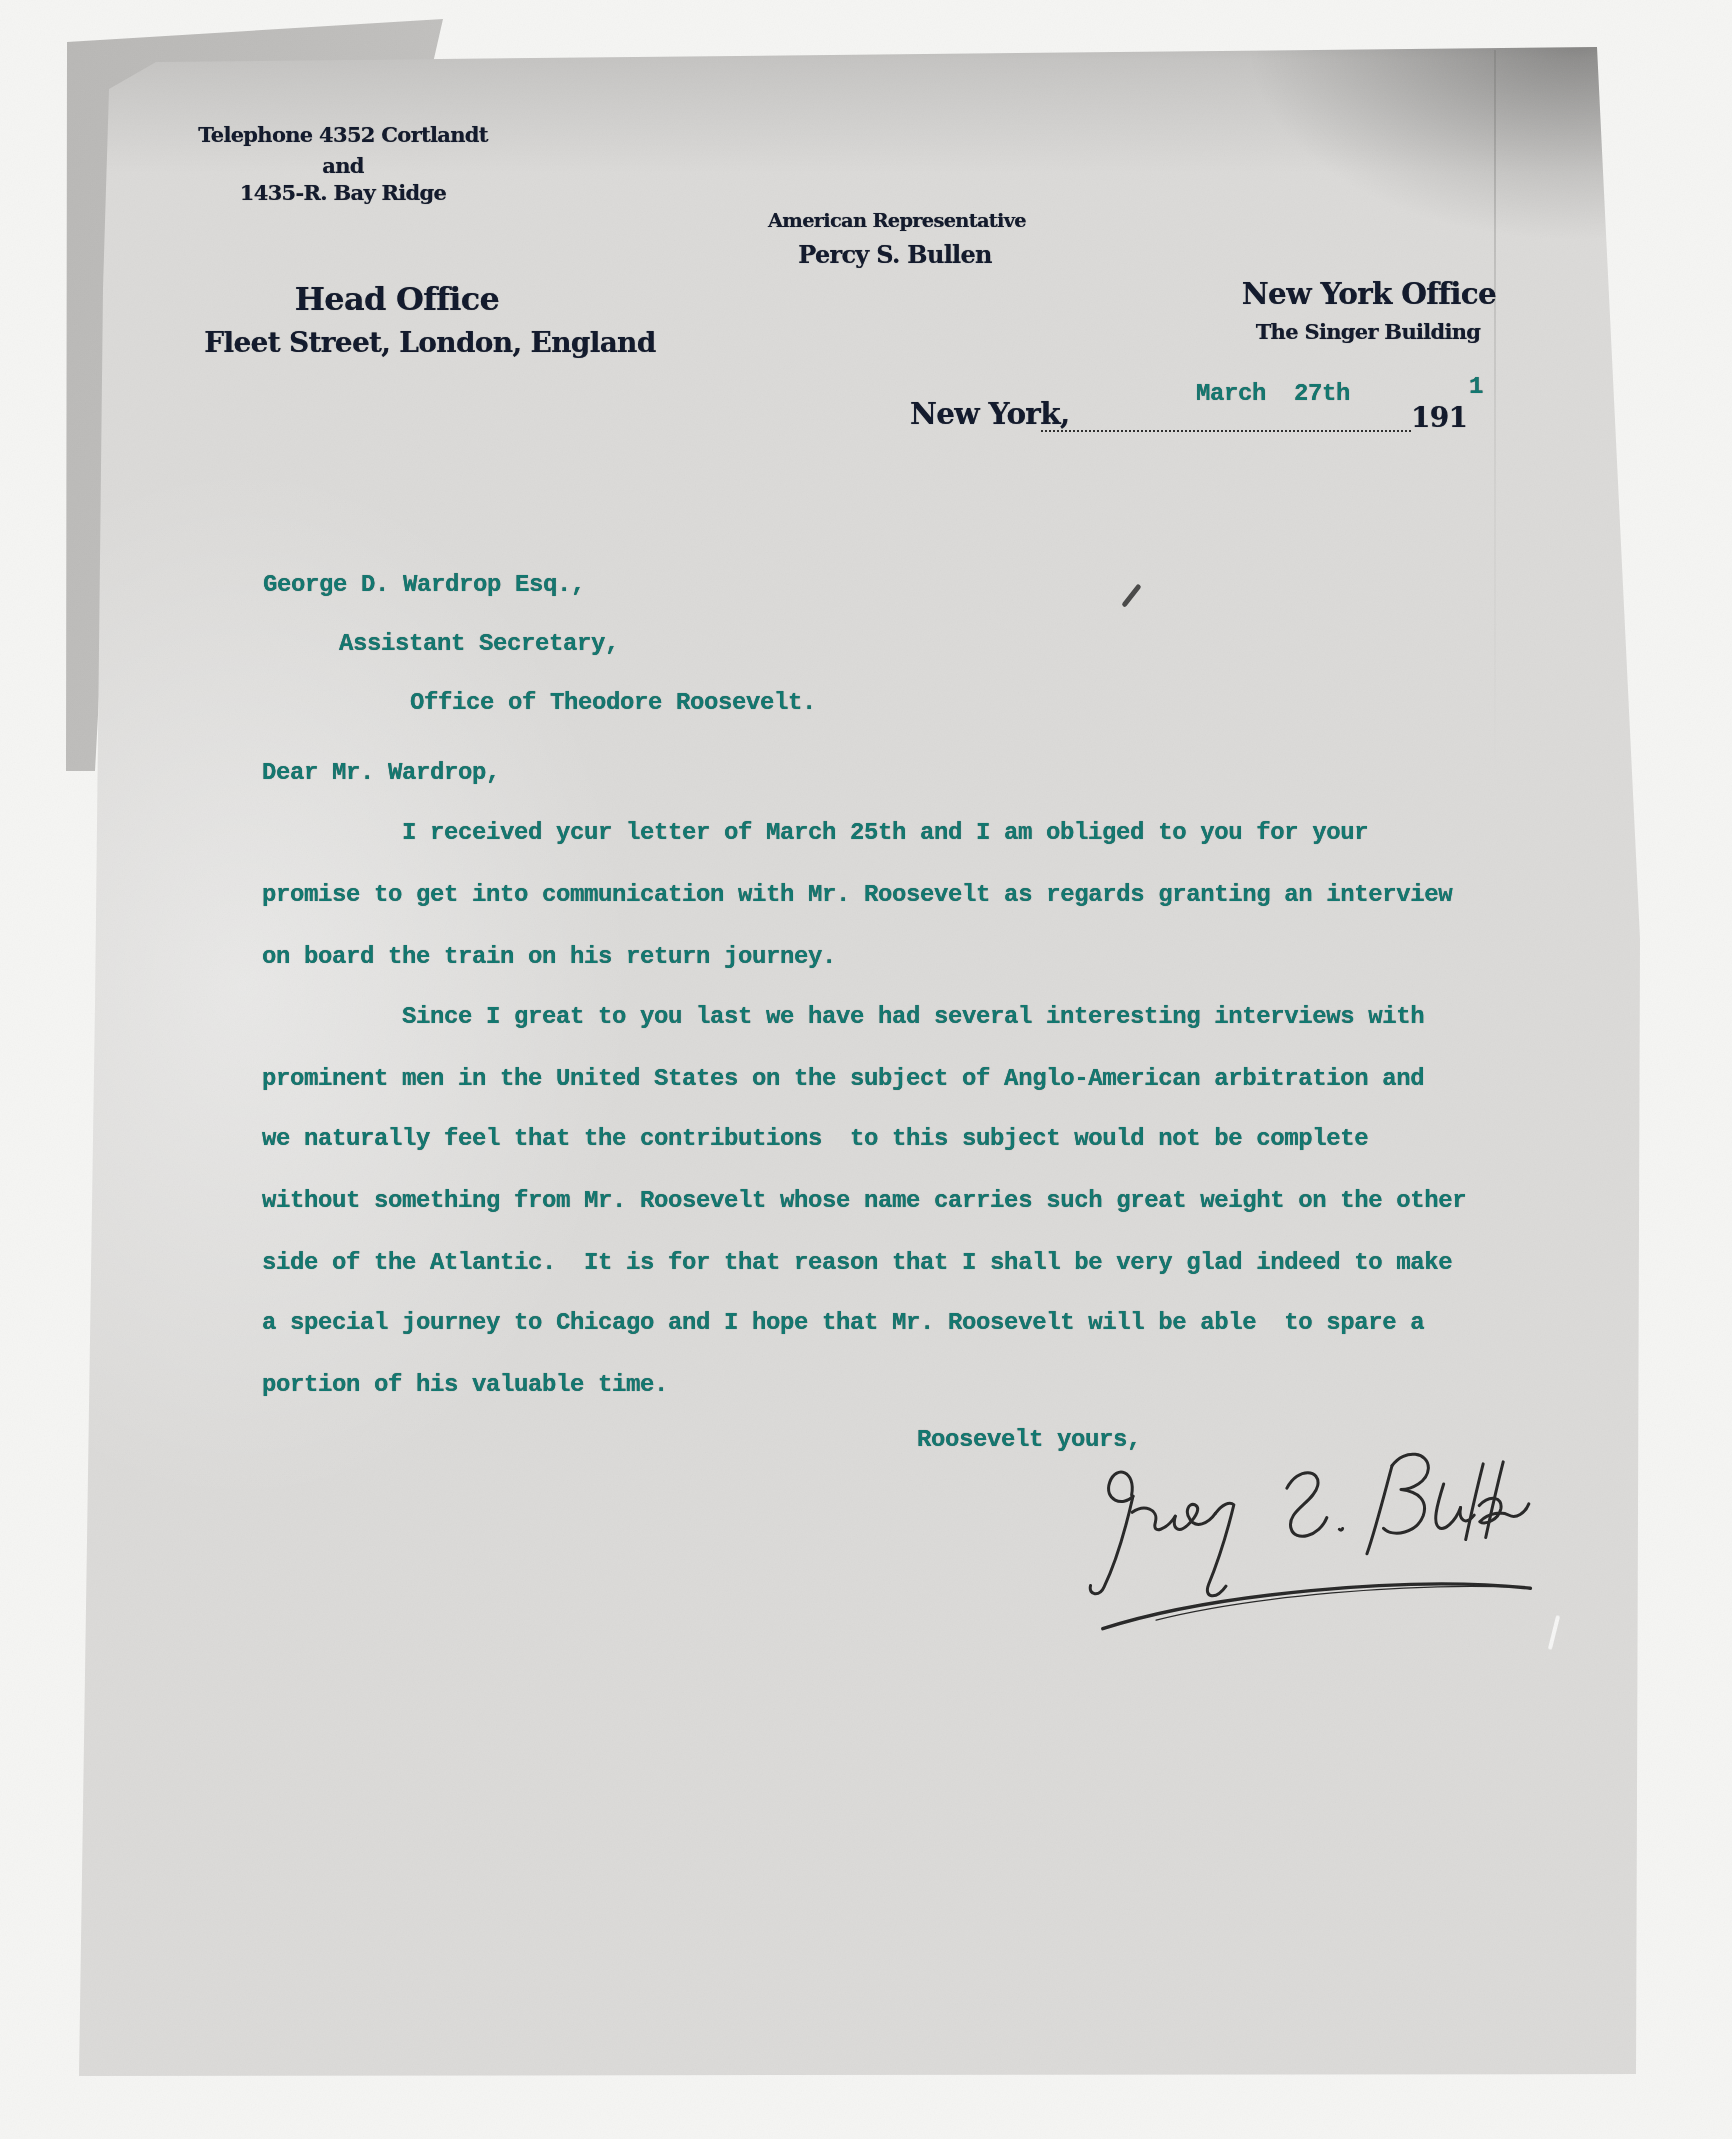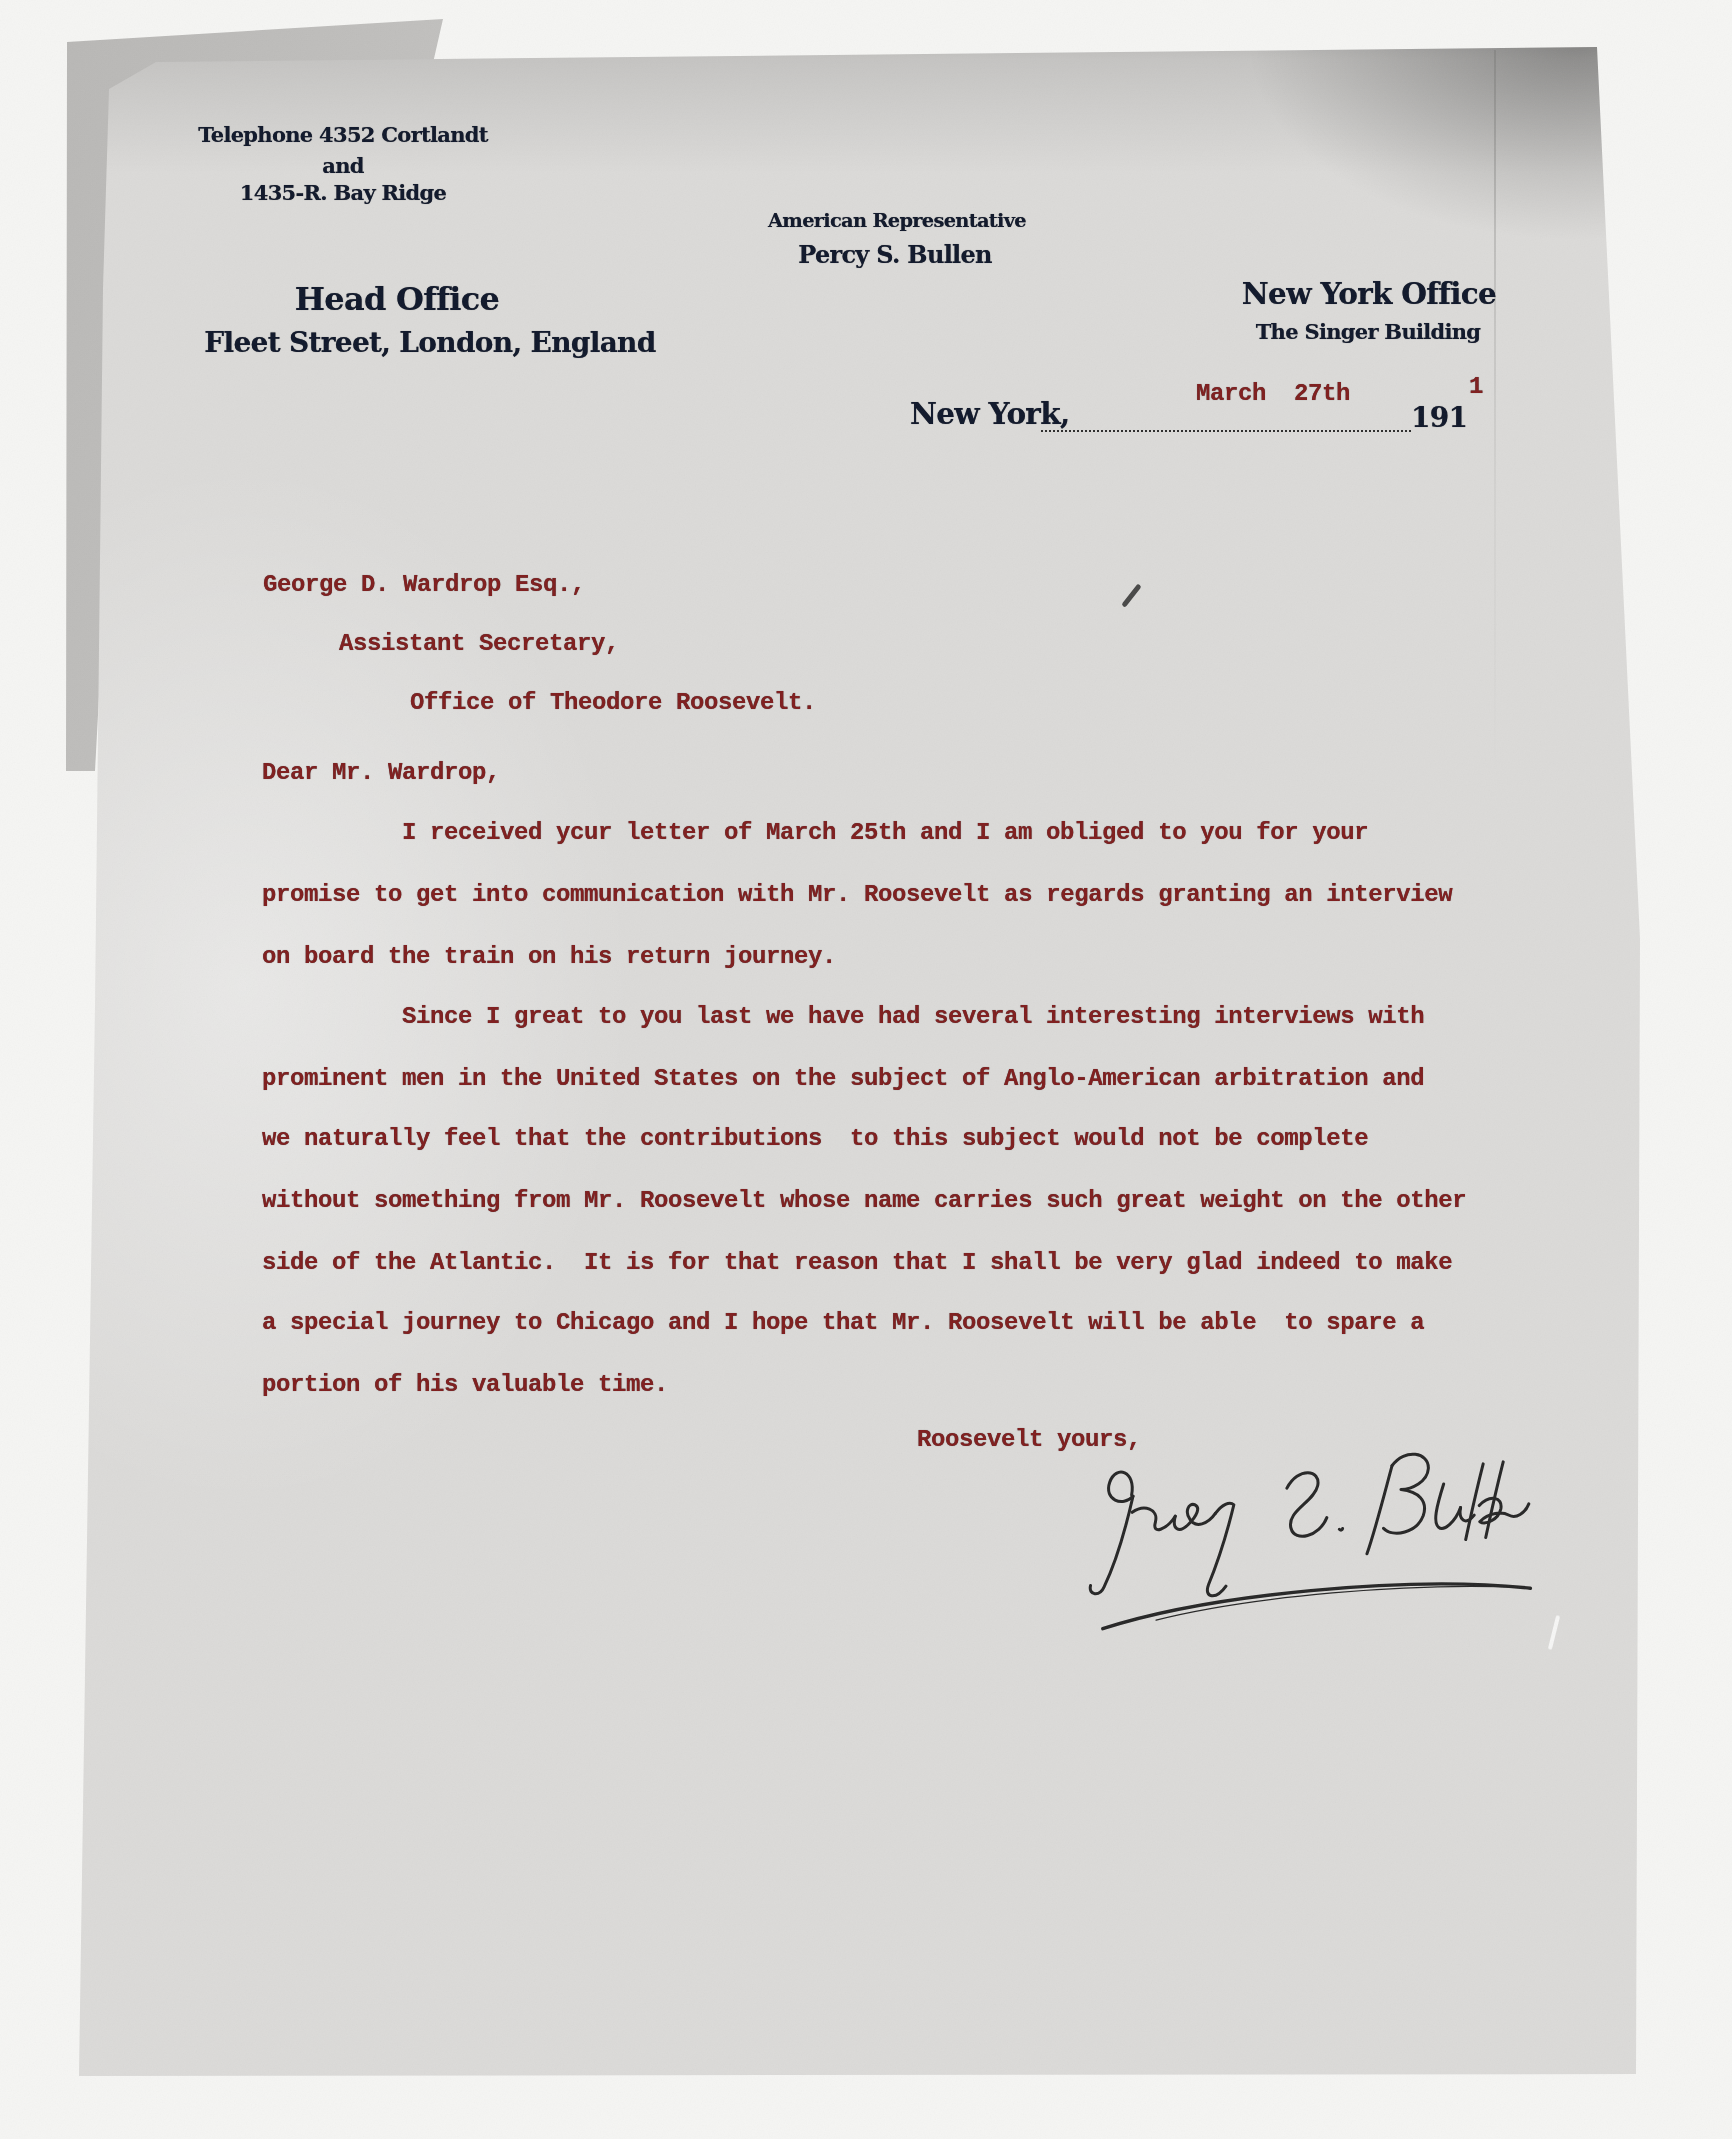--- a/index.html
+++ b/index.html
@@ -44,21 +44,21 @@
   .lh-ho2{left:394px;top:326px;font-size:28px;margin-left:36px;}
   .lh-ny1{left:1369px;top:276px;font-size:29.5px;}
   .lh-ny2{left:1368px;top:319px;font-size:21px;}
   .dl-city{left:910px;top:396px;font-size:29.5px;}
   .dl-year{left:1411px;top:401px;font-size:28px;}
   .dl-dots{position:absolute;left:1041px;top:413px;width:370px;height:17.4px;
            border-bottom:2.7px dotted #2c2c2c;}
 
   
   .tw{position:absolute;font-family:"Liberation Mono","DejaVu Sans Mono",monospace;
-      font-weight:700;font-size:24px;color:#7f1d1d;white-space:pre;letter-spacing:-0.4px;
+      font-weight:700;font-size:24px;color:#0f766e;white-space:pre;letter-spacing:-0.4px;
       text-shadow:0 0 0.7px rgba(30,30,30,.8);}
   .dl-date{left:1196px;top:380px;}
   .dl-yeartyped{left:1469px;top:373px;}
   .rc-name{left:263px;top:571px;}
   .rc-title{left:339px;top:630px;}
   .rc-org{left:410px;top:689px;}
   .salutation{left:262px;top:759px;}
   .l0{left:402px;top:819px;} .l1{left:262px;top:881px;} .l2{left:262px;top:943px;}
   .l3{left:402px;top:1003px;} .l4{left:262px;top:1065px;} .l5{left:262px;top:1125px;}
   .l6{left:262px;top:1187px;} .l7{left:262px;top:1249px;} .l8{left:262px;top:1309px;}

